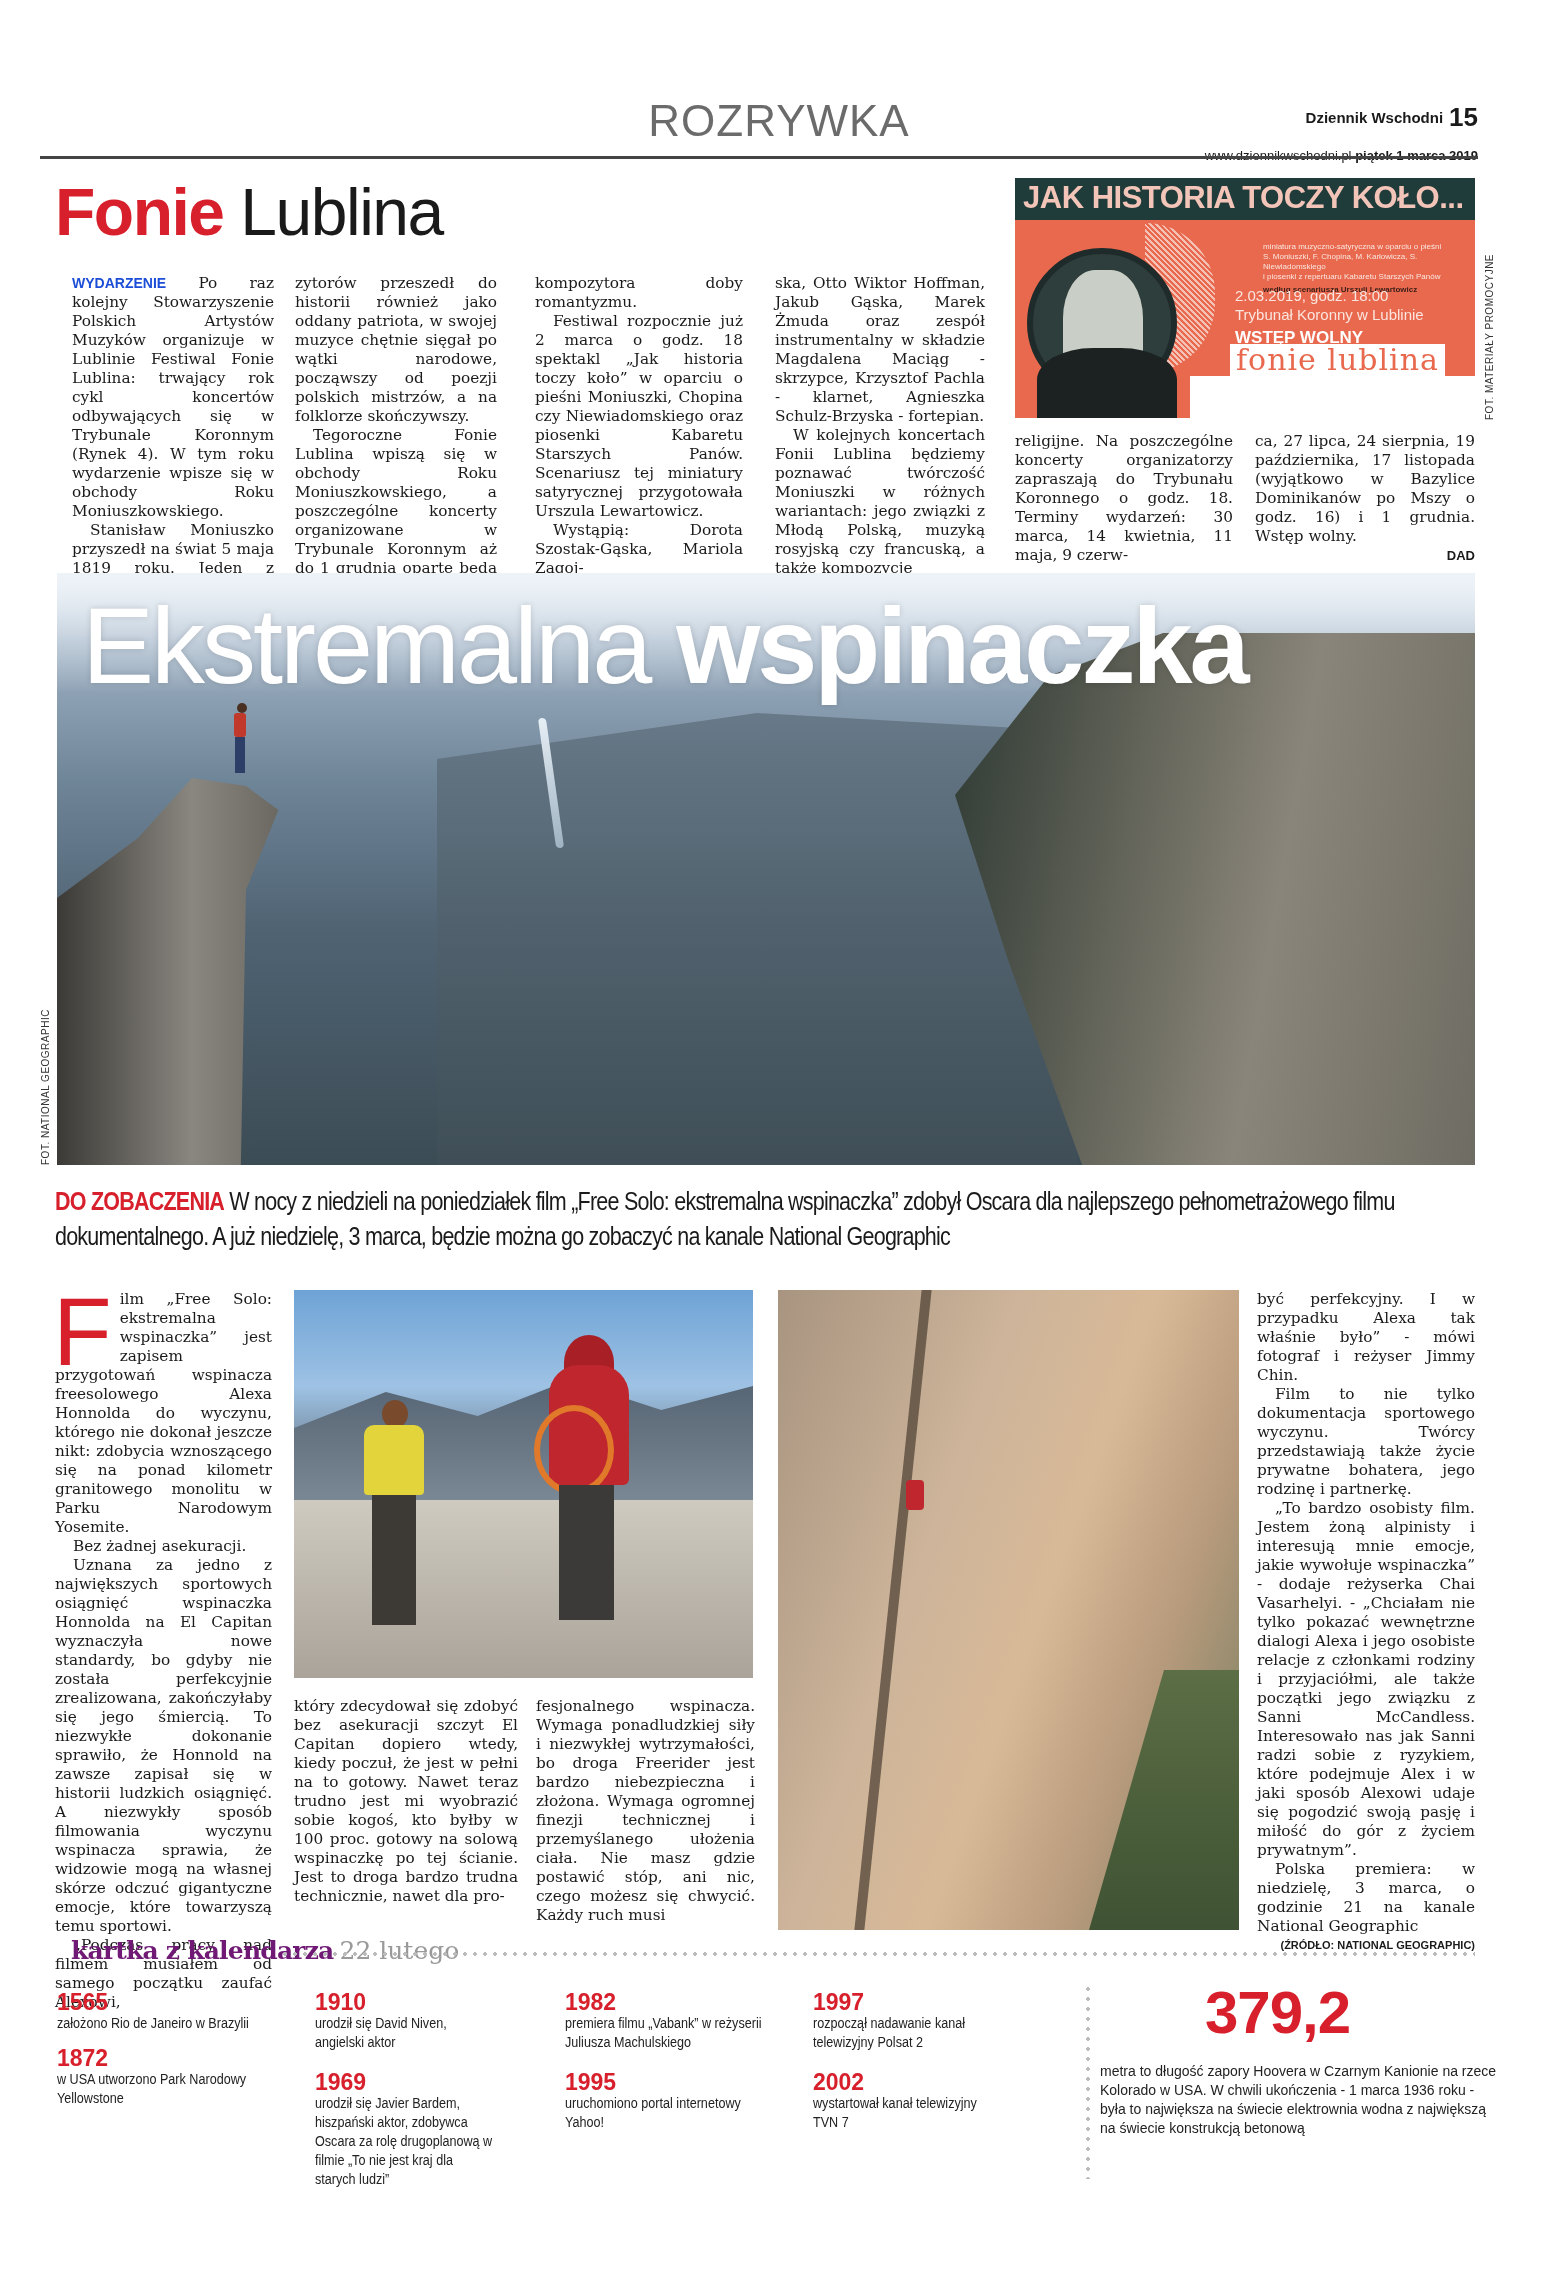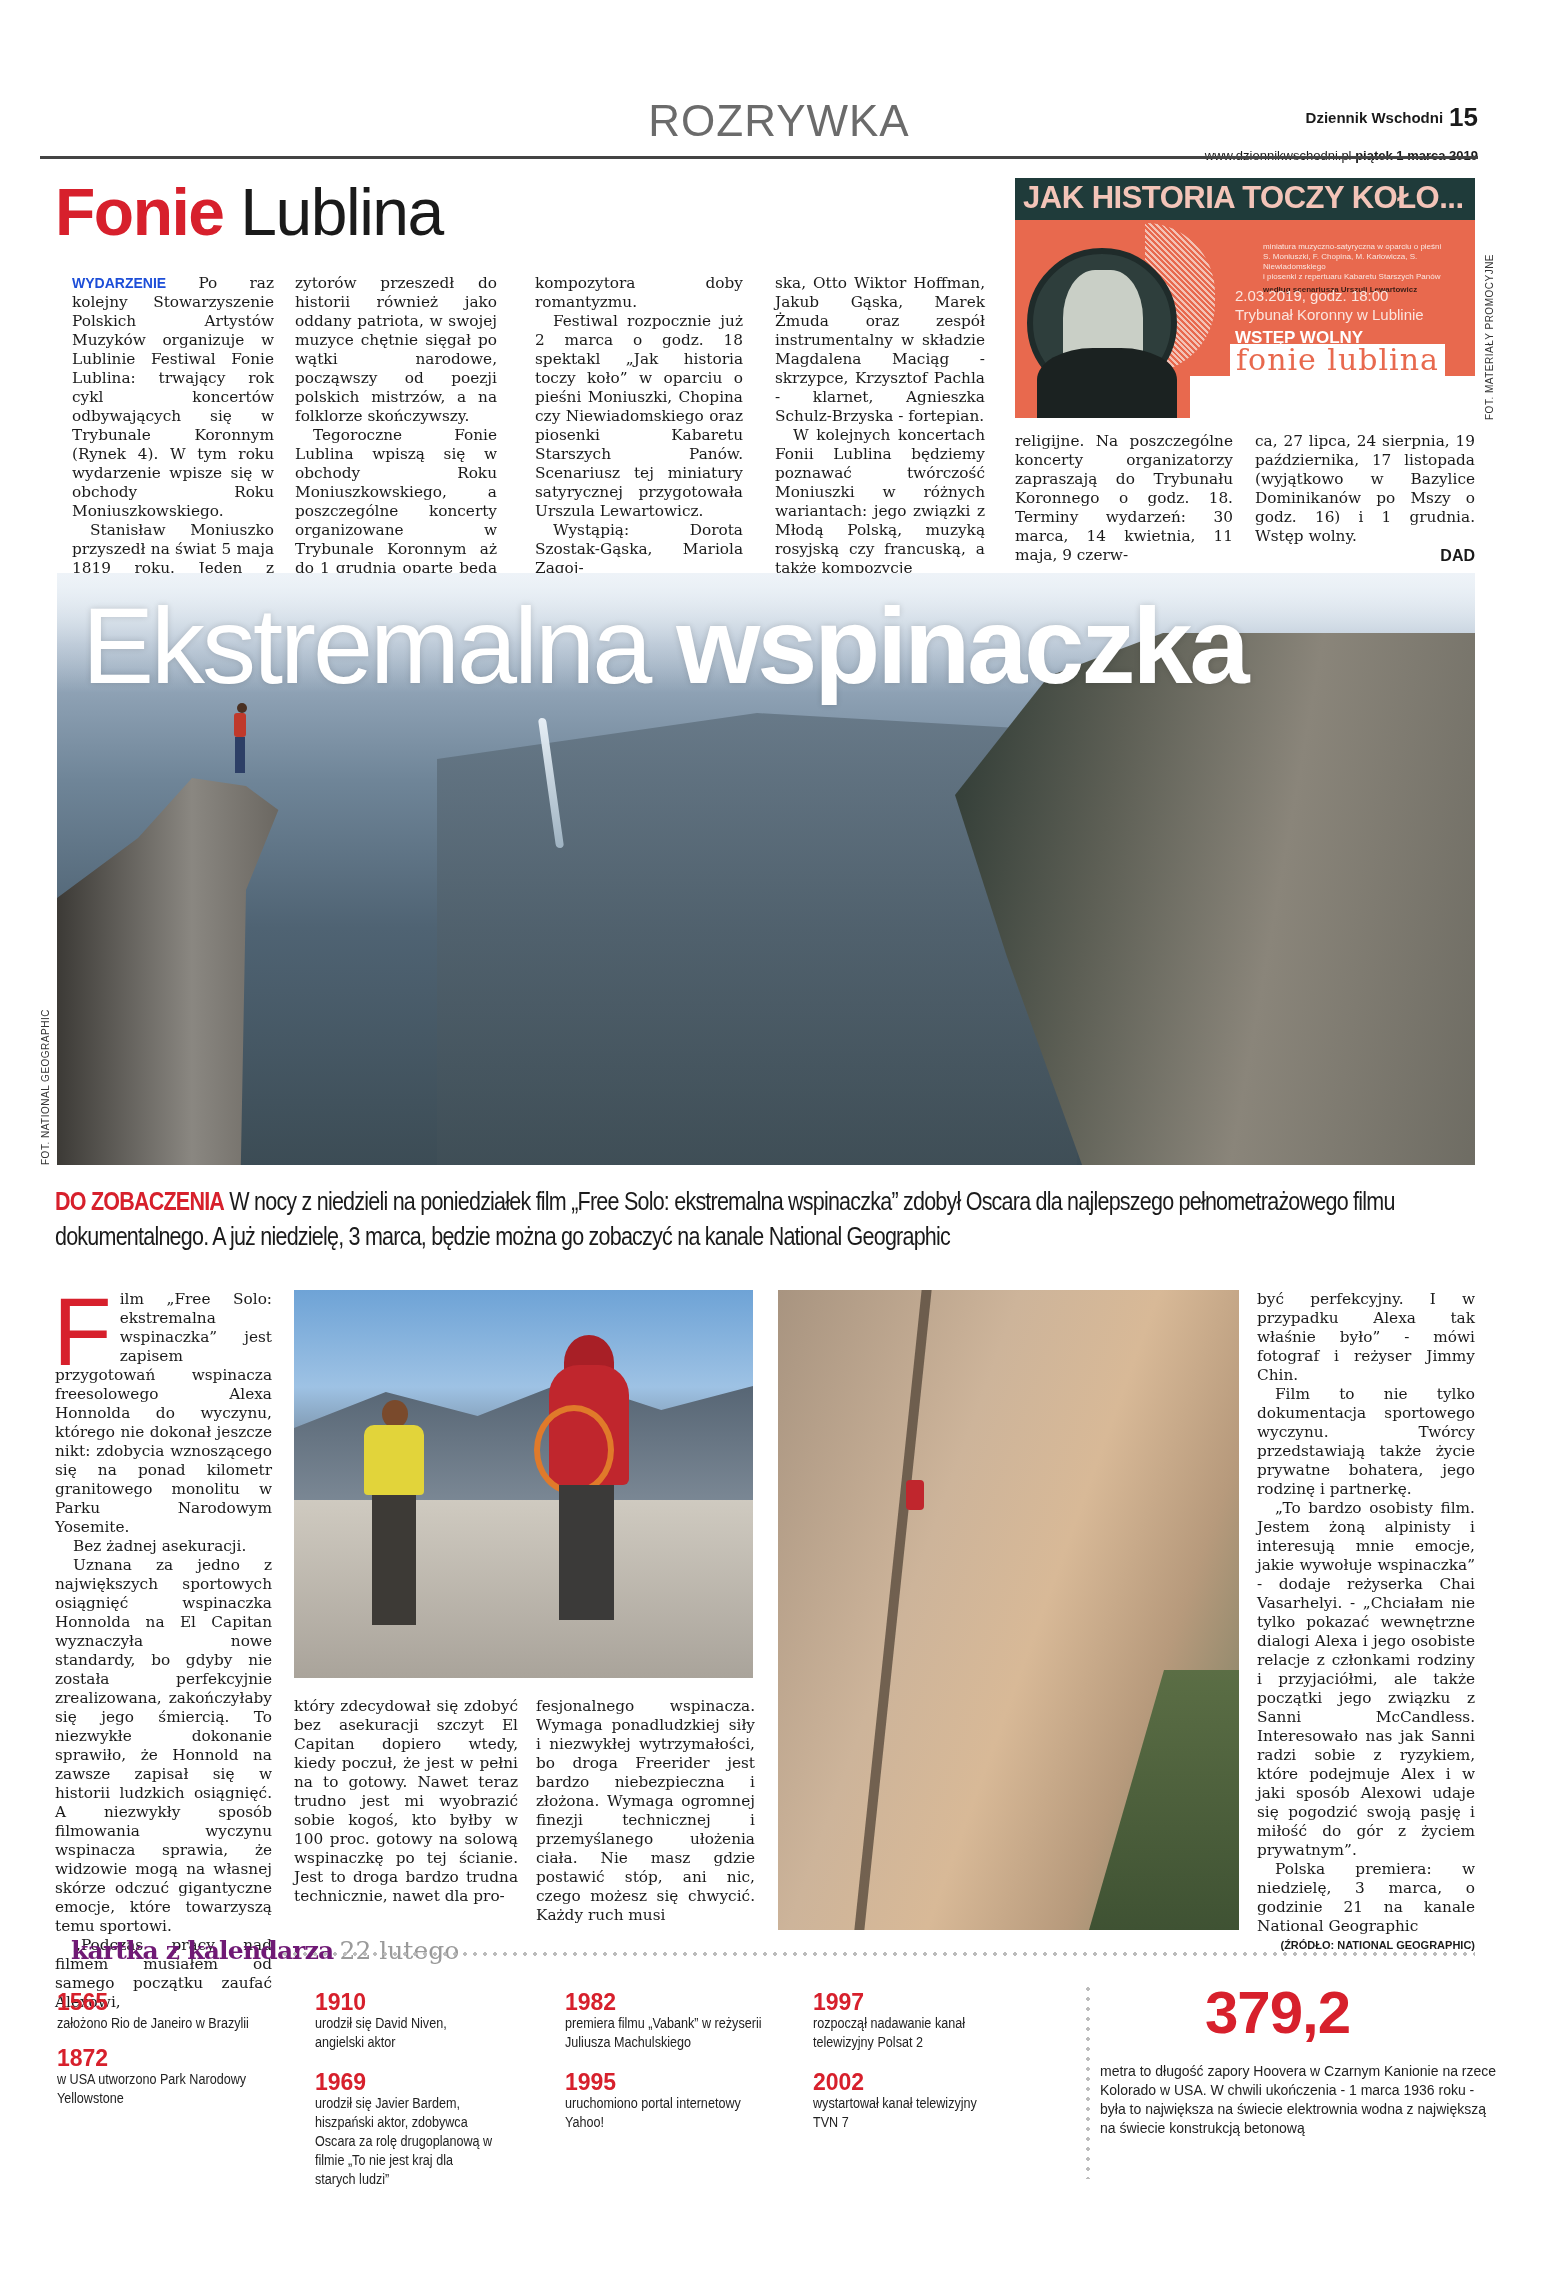--- a/index.html
+++ b/index.html
@@ -126,21 +126,21 @@
 </div>
 <div class="abs col" style="left:775px; top:274px; width:210px;">
   <p class="first">ska, Otto Wiktor Hoffman, Jakub Gąska, Marek Żmuda oraz zespół instrumentalny w składzie Magdalena Maciąg - skrzypce, Krzysztof Pachla - klarnet, Agnieszka Schulz-Brzyska - fortepian.</p>
   <p>W kolejnych koncertach Fonii Lublina będziemy poznawać twórczość Moniuszki w różnych wariantach: jego związki z Młodą Polską, muzyką rosyjską czy francuską, a także kompozycje</p>
 </div>
 <div class="abs col" style="left:1015px; top:432px; width:218px;">
   <p class="first">religijne. Na poszczególne koncerty organizatorzy zapraszają do Trybunału Koronnego o godz. 18. Terminy wydarzeń: 30 marca, 14 kwietnia, 11 maja, 9 czerw-</p>
 </div>
 <div class="abs col" style="left:1255px; top:432px; width:220px;">
   <p class="first">ca, 27 lipca, 24 sierpnia, 19 października, 17 listopada (wyjątkowo w Bazylice Dominikanów po Mszy o godz. 16) i 1 grudnia. Wstęp wolny.</p>
-  <div class="source" style="font-size:16px;">DAD</div>
+  <div class="source" style="font-size:13px;">DAD</div>
 </div>
 
 <div class="abs poster">
   <div class="bar"></div>
   <div class="ptitle">JAK HISTORIA TOCZY KOŁO...</div>
   <div class="arc"></div>
   <div class="circle"></div>
   <div class="face"></div>
   <div class="body-shape"></div>
   <div class="ptext small" style="top:64px;margin-left:28px;">

